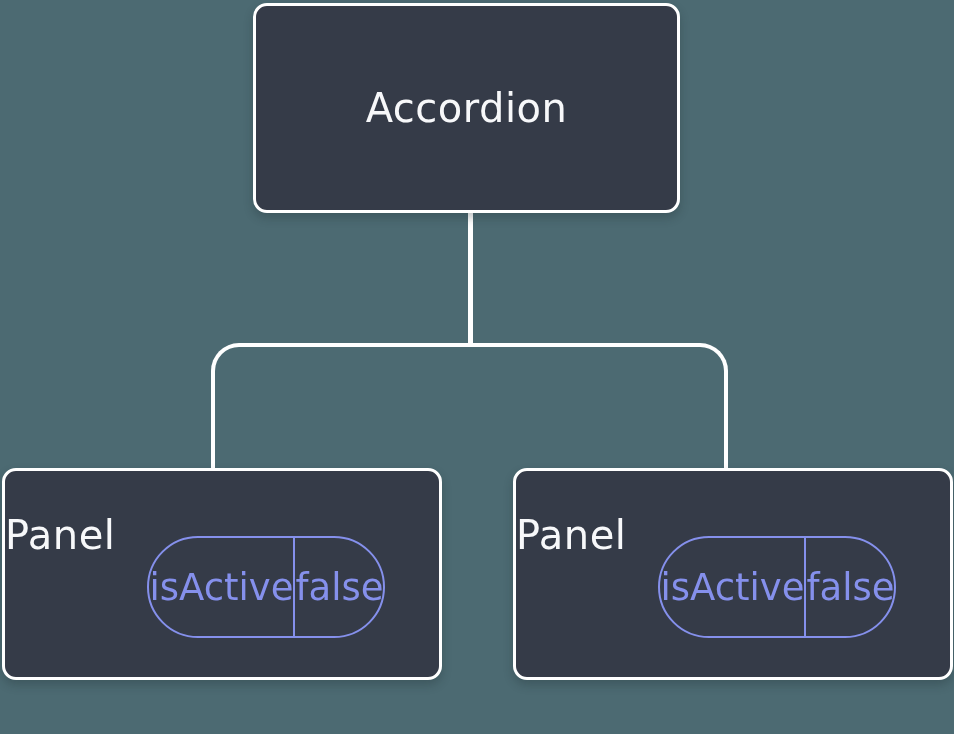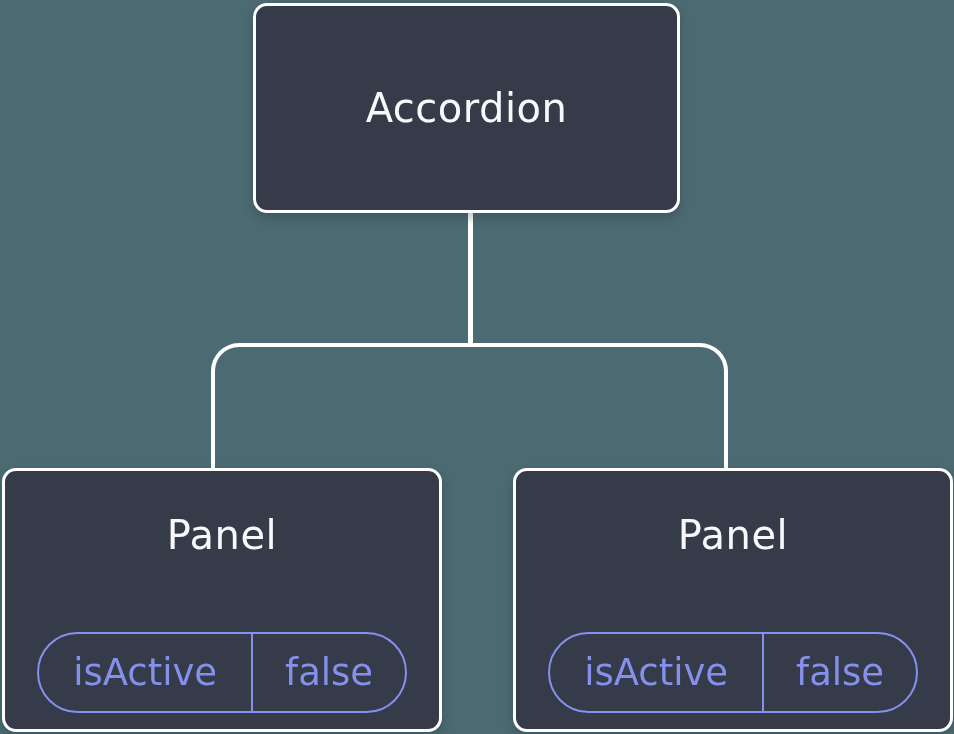--- a/index.html
+++ b/index.html
@@ -59,26 +59,25 @@
     top: 3px;
     width: 427px;
     height: 210px;
     display: flex;
     align-items: center;
     justify-content: center;
   }
   .node-panel {
     top: 468px;
     width: 440px;
-    height: 264px;
+    height: 212px;
     display: flex;
-    flex-direction: column;
+    flex-direction: row;
     align-items: stretch;
     padding-top: 38px;
-    gap: 44px;
   }
   .node-panel.left  { left: 2px; }
   .node-panel.right { left: 513px; }
 
   .node-label {
     color: var(--title-text);
     font-size: 40px;
     font-weight: 500;
     letter-spacing: 0.5px;
     text-align: center;

